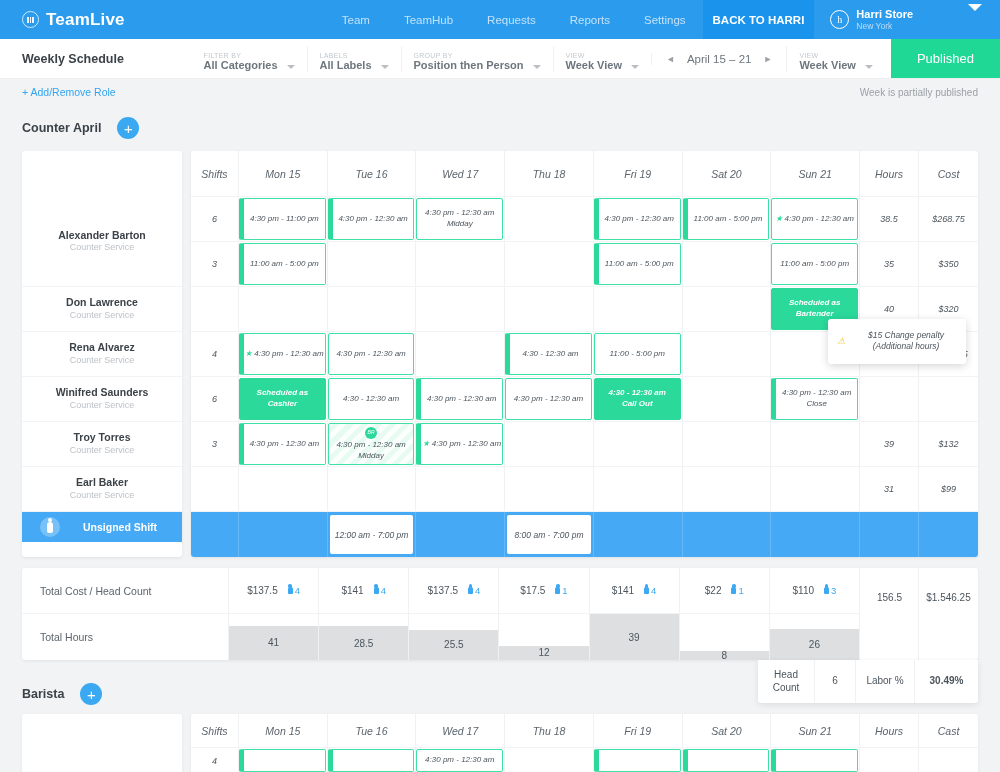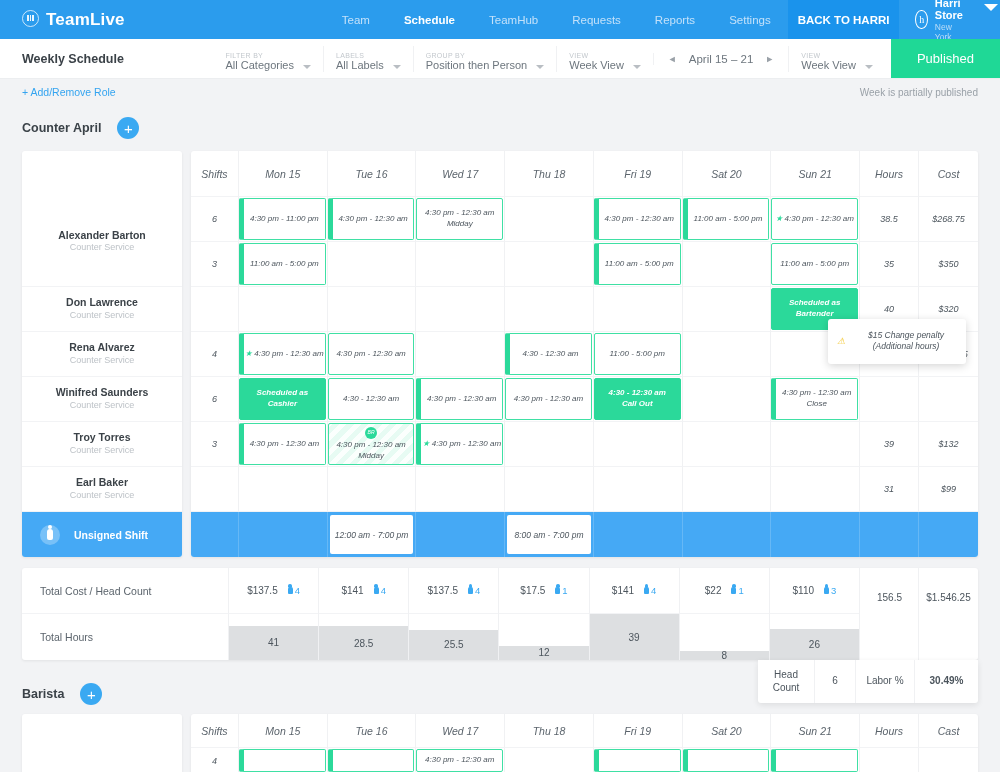--- a/index.html
+++ b/index.html
@@ -8,21 +8,21 @@
     background: #f2f3f5;
     font-family: "Liberation Sans", sans-serif;
     overflow: hidden;
   }
 
   
   .topnav {
     height: 39px; background: #2b9ced;
     display: flex; align-items: center; position: relative;
   }
-  .brand { display:flex; align-items:flex-start; gap:7px; padding-left: 22px; }
+  .brand { display:flex; align-items:center; gap:7px; padding-left: 22px; }
   .brand-mark {
     width: 17px; height: 17px; border-radius: 50%;
     border: 1.6px solid rgba(255,255,255,.75);
     display:flex; align-items:center; justify-content:center; gap:1.3px;
   }
   .brand-mark i { display:block; width:1.4px; height:6px; background:rgba(255,255,255,.9); }
   .brand-text { color:#fff; font-size:17px; font-weight:bold; letter-spacing:.2px; }
 
   .nav-items { display:flex; align-items:center; margin-left: 200px; height:100%; }
   .nav-item {
@@ -61,21 +61,21 @@
   }
   .page-title { font-size:12.5px; font-weight:bold; color:#3b4248; padding-left:22px; }
   .filters { display:flex; align-items:center; margin-left:auto; height:100%; }
   .filter {
     display:flex; align-items:flex-end; gap:9px; padding:0 12px; cursor:pointer;
     border-left:1px solid #f0f1f3; height:26px;
   }
   .filter:first-child{ border-left:none; }
   .filter-txt { line-height:1.1; }
   .filter-lbl { font-size:7px; color:#c3c8cd; letter-spacing:.3px; }
-  .filter-val { font-size:11px; color:#6d767e; }
+  .filter-val { font-size:11px; color:#6d767e;font-weight:bold; }
   .mini-caret {
     width:0;height:0;border-left:4px solid transparent;border-right:4px solid transparent;
     border-top:4px solid #b9bec3; margin-bottom:3px;
   }
   .daterange { display:flex; align-items:center; gap:12px; padding:0 14px; border-left:1px solid #f0f1f3; }
   .dr-arrow { color:#9aa1a8; font-size:9px; cursor:pointer; }
   .dr-text { font-size:11.5px; color:#6d767e; white-space:nowrap; }
   .publish-btn {
     background:#1fd896; color:#fff; font-size:13px; height:100%;
     display:flex; align-items:center; padding:0 26px; cursor:pointer; margin-left:6px;
@@ -103,22 +103,22 @@
     box-shadow:0 1px 3px rgba(0,0,0,.07); overflow:hidden;
   }
   .person {
     height:45px; display:flex; flex-direction:column; justify-content:center;
     align-items:center; border-bottom:1px solid #f2f3f5; text-align:center;
   }
   .person.tall { height:90px; }
   .p-name { font-size:10.5px; font-weight:bold; color:#3b4248; line-height:1.3; }
   .p-role { font-size:9px; color:#bdc2c7; line-height:1.3; }
   .unsigned {
-    height:45px; background:#45a9f5; display:flex; align-items:center;
-    gap:14px; padding-left:18px;
+    height:30px; background:#45a9f5; display:flex; align-items:center;
+    gap:23px; padding-left:18px;
   }
   .u-icon {
     width:20px;height:20px;border-radius:50%;background:rgba(255,255,255,.28);
     display:flex;align-items:center;justify-content:center;
   }
   .u-person { width:6px;height:11px;background:#fff;border-radius:3px 3px 2px 2px; position:relative;}
   .u-person:before{content:"";position:absolute;top:-4px;left:1px;width:4px;height:4px;border-radius:50%;background:#fff;}
   .u-label { color:#fff; font-size:10.5px; font-weight:bold; }
 
   .cal {
@@ -222,21 +222,20 @@
   <div class="brand">
     <span class="brand-mark">
         <i></i>
         <i></i>
         <i></i>
       </span>
     <span class="brand-text">TeamLive</span>
   </div>
   <div class="nav-items">
     <div class="nav-item">Team</div>
-    <div class="nav-item active">Schedule</div>
     <div class="nav-item">TeamHub</div>
     <div class="nav-item">Requests</div>
     <div class="nav-item">Reports</div>
     <div class="nav-item">Settings</div>
   </div>
   <div class="nav-back">BACK TO HARRI</div>
   <div class="store">
     <span class="store-avatar">h</span>
     <span>
       <span class="store-name" style="display:block">Harri Store</span>

